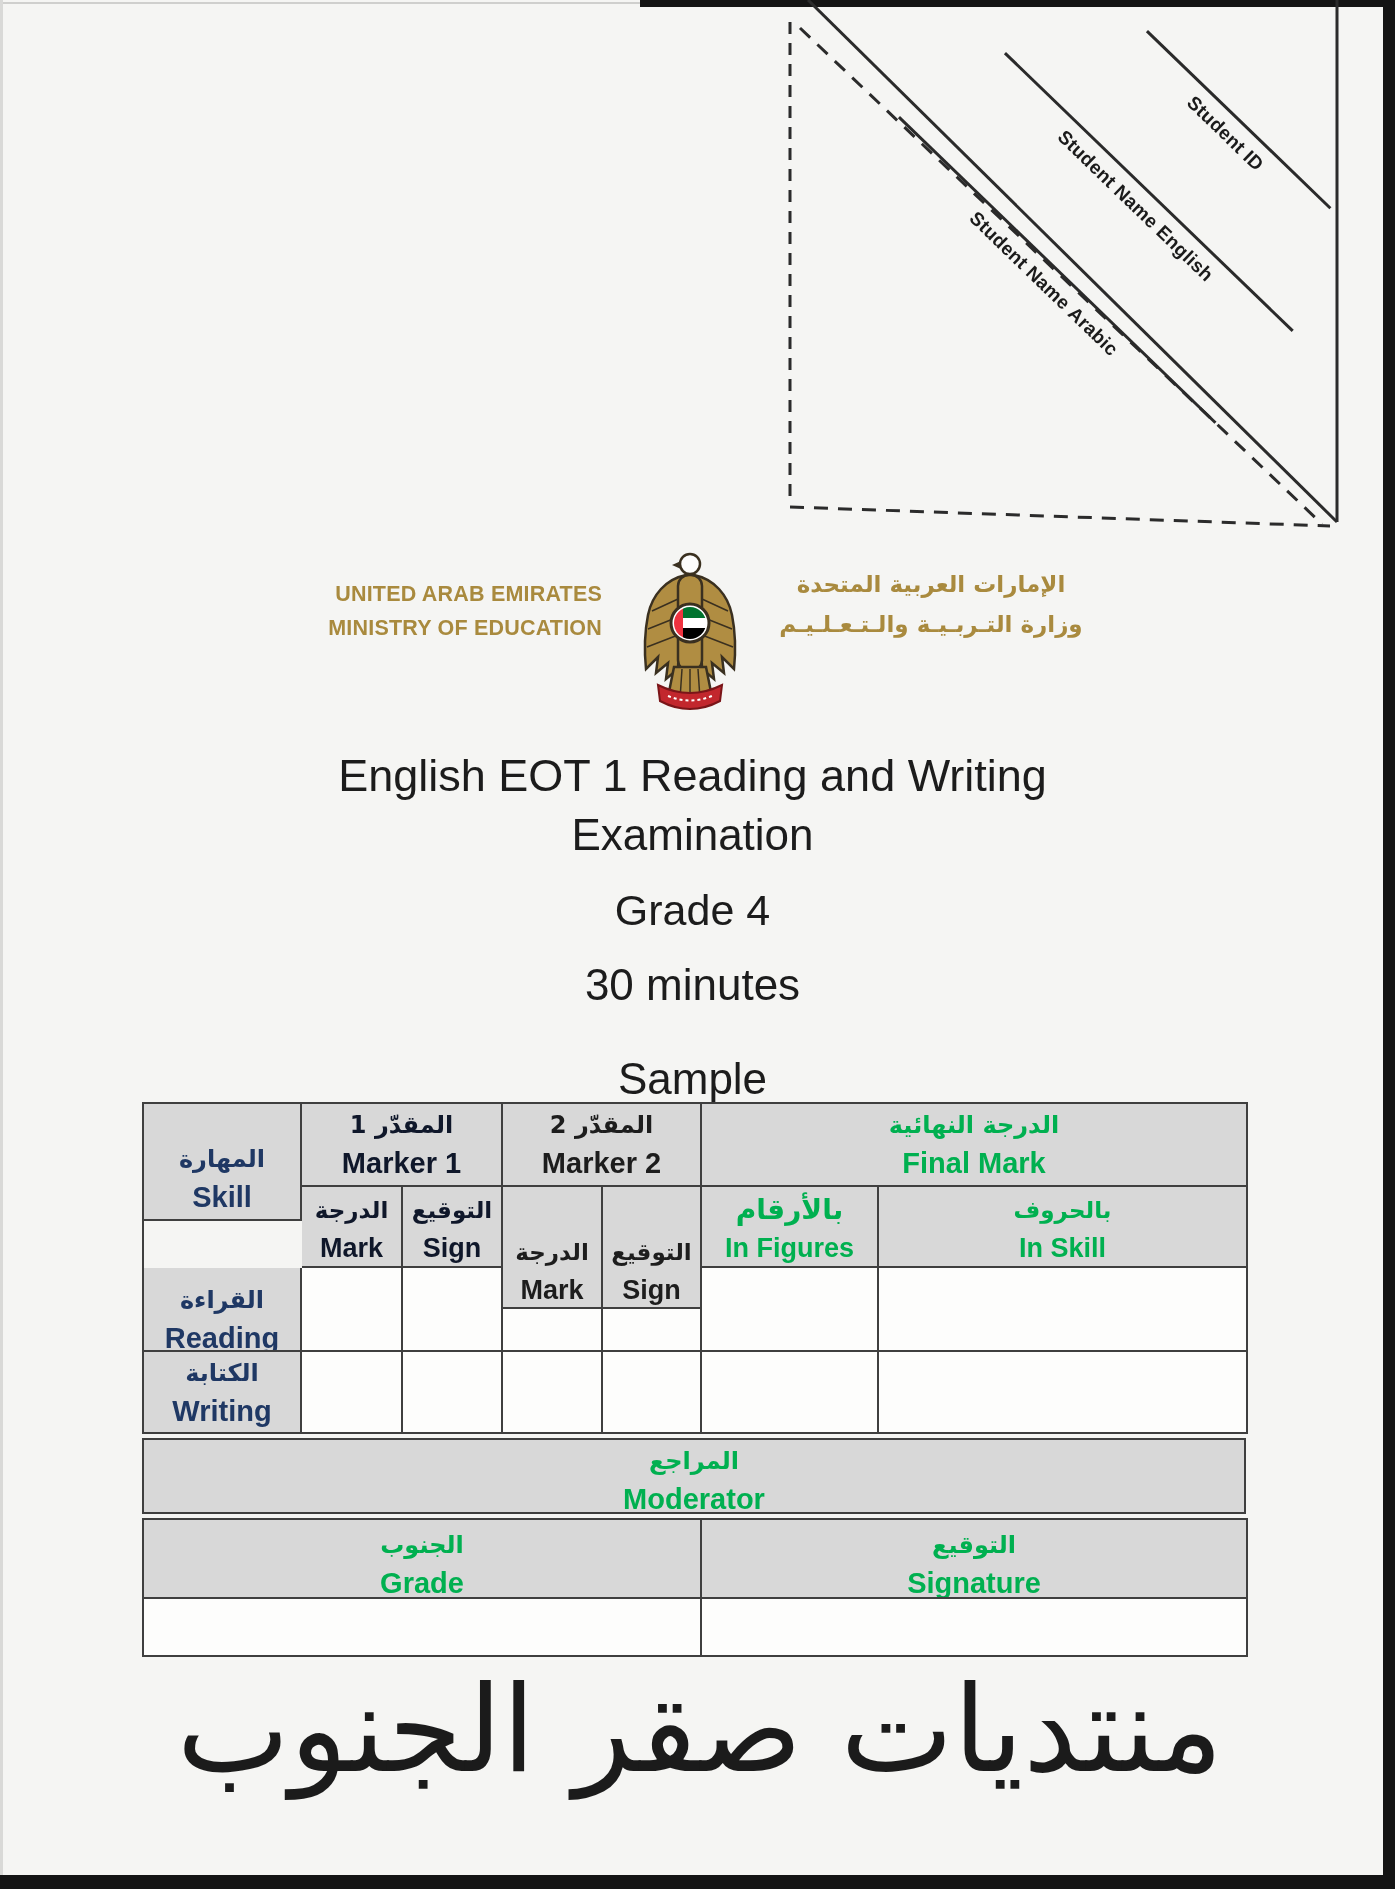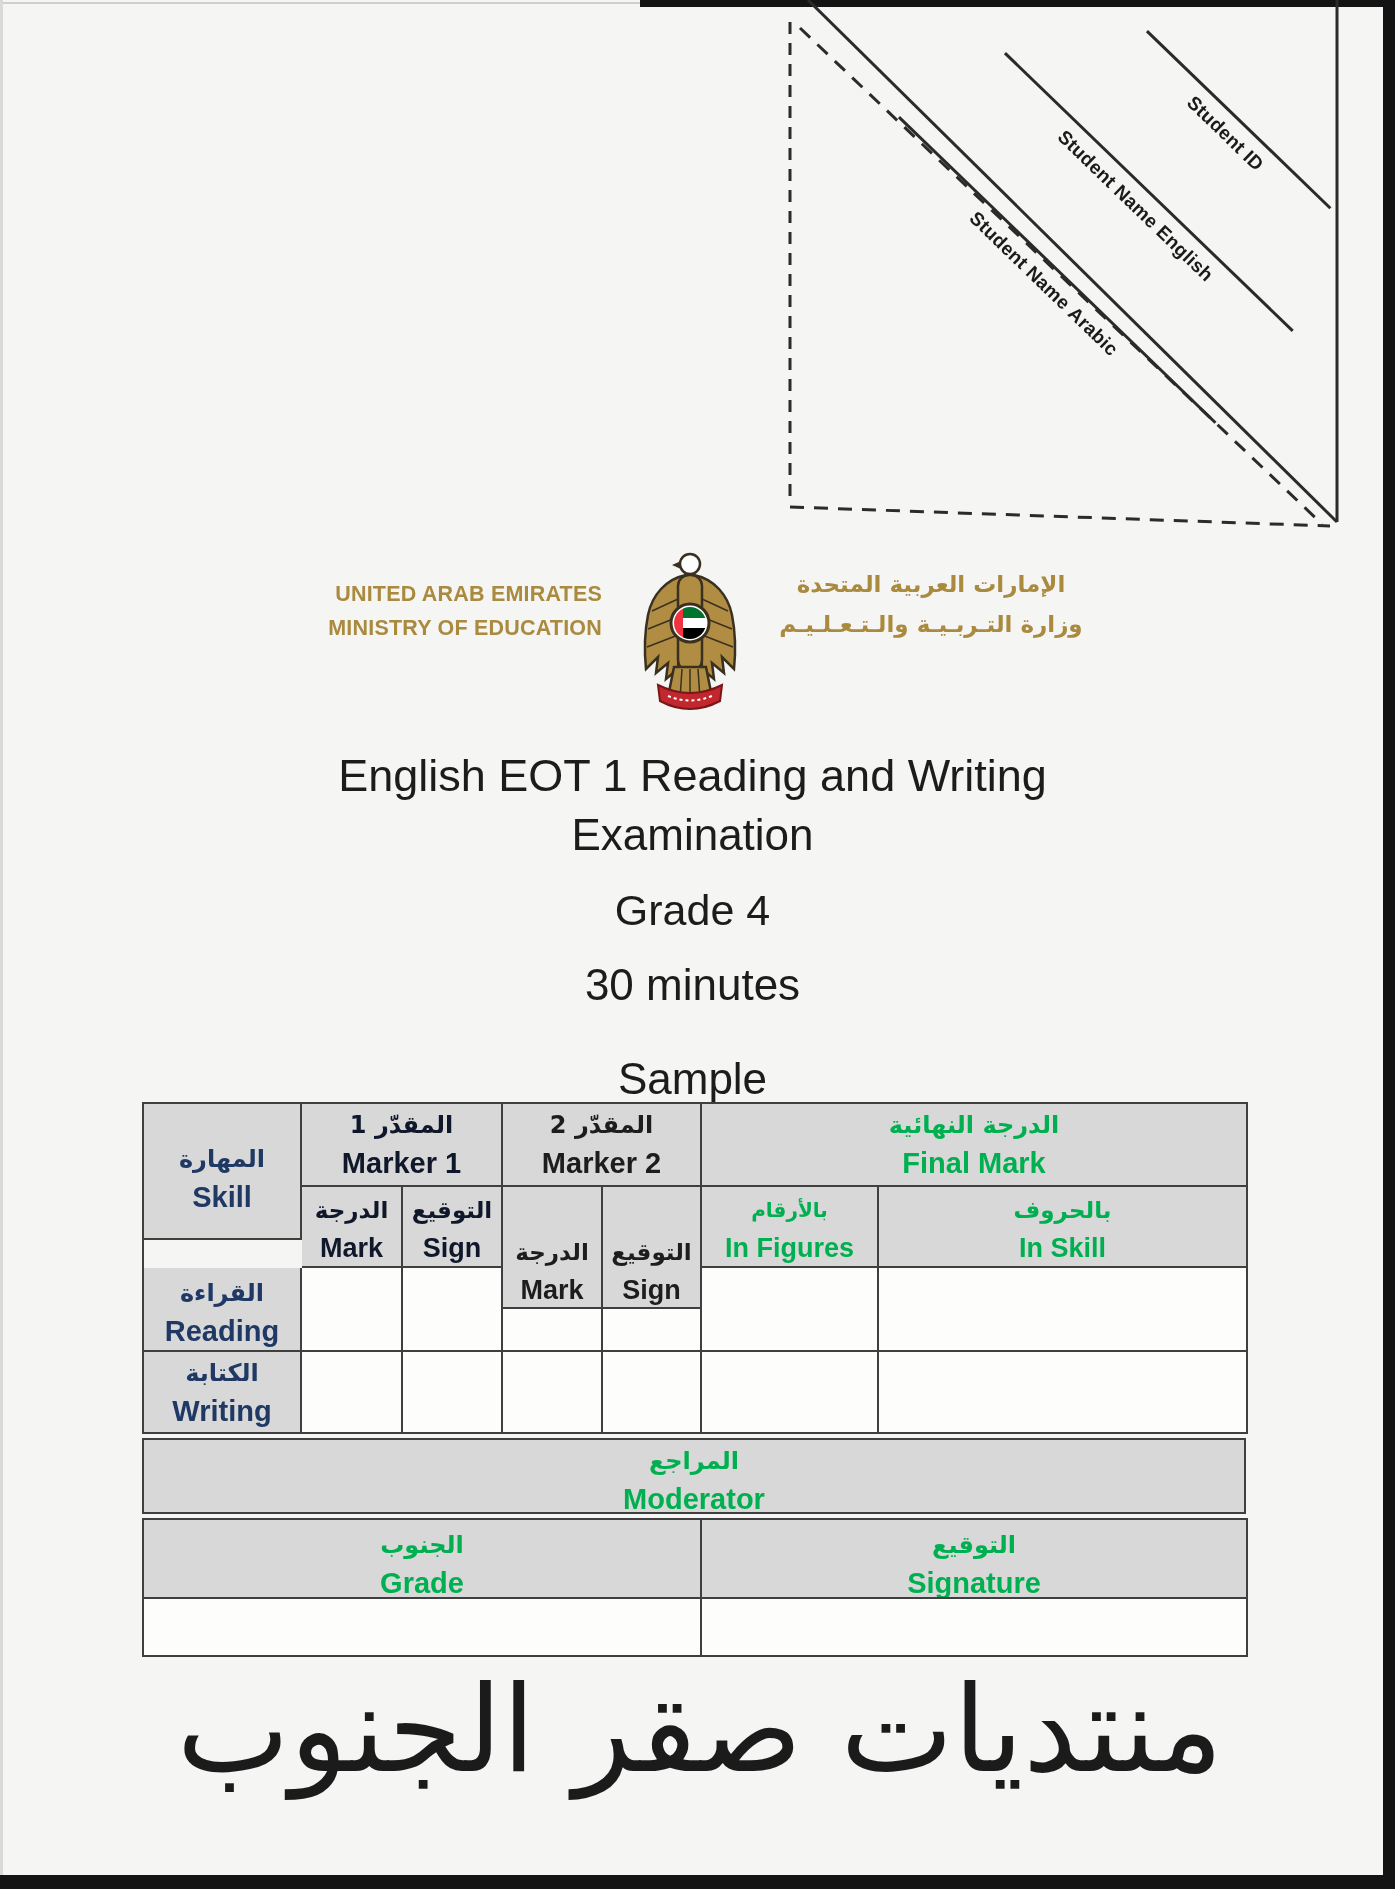--- a/index.html
+++ b/index.html
@@ -153,21 +153,21 @@
   </div>
 
   <div class="title-line" id="title-1">English EOT 1 Reading and Writing</div>
   <div class="title-line" id="title-2">Examination</div>
   <div class="title-line" id="title-3">Grade 4</div>
   <div class="title-line" id="title-4">30 minutes</div>
   <div class="title-line" id="title-5">Sample</div>
 
   <div class="tbl" style="left:142px; top:1102px; width:1106px; height:332px;">
 
-    <div class="cell bg-gray" style="left:0;top:0;width:158px;height:136px;padding-top:36px;">
+    <div class="cell bg-gray" style="left:0;top:0;width:158px;height:117px;padding-top:36px;">
       <span class="ar-l c-navy">المهارة</span>
       <span class="en-l en-big c-navy">Skill</span>
     </div>
 
     <div class="cell bg-gray" style="left:158px;top:0;width:201px;height:83px;padding-top:2px;">
       <span class="ar-l c-red">المقدّر 1</span>
       <span class="en-l en-big c-red">Marker 1</span>
     </div>
     <div class="cell bg-gray" style="left:359px;top:0;width:199px;height:83px;padding-top:2px;">
       <span class="ar-l c-ink">المقدّر 2</span>
@@ -188,29 +188,29 @@
     </div>
     <div class="cell bg-gray" style="left:359px;top:83px;width:100px;height:122px;padding-top:46px;">
       <span class="ar-l c-ink" style="font-size:23px;">الدرجة</span>
       <span class="en-l c-ink">Mark</span>
     </div>
     <div class="cell bg-gray" style="left:459px;top:83px;width:99px;height:122px;padding-top:46px;">
       <span class="ar-l c-ink" style="font-size:23px;">التوقيع</span>
       <span class="en-l c-ink">Sign</span>
     </div>
     <div class="cell bg-gray" style="left:558px;top:83px;width:177px;height:81px;padding-top:4px;">
-      <span class="ar-l c-green" style="font-size:20px;">بالأرقام</span>
+      <span class="ar-l c-green" style="font-size:28px;">بالأرقام</span>
       <span class="en-l c-green">In Figures</span>
     </div>
     <div class="cell bg-gray" style="left:735px;top:83px;width:369px;height:81px;padding-top:4px;">
       <span class="ar-l c-green" style="font-size:23px;">بالحروف</span>
       <span class="en-l c-green">In Skill</span>
     </div>
 
-    <div class="cell bg-gray" style="left:0;top:164px;width:158px;height:84px;padding-top:6px;">
+    <div class="cell bg-gray" style="left:0;top:164px;width:158px;height:84px;padding-top:13px;">
       <span class="ar-l c-navy">القراءة</span>
       <span class="en-l en-big c-navy">Reading</span>
     </div>
     <div class="cell bg-white" style="left:158px;top:164px;width:101px;height:84px;"></div>
     <div class="cell bg-white" style="left:259px;top:164px;width:100px;height:84px;"></div>
     <div class="cell bg-white" style="left:359px;top:205px;width:100px;height:43px;"></div>
     <div class="cell bg-white" style="left:459px;top:205px;width:99px;height:43px;"></div>
     <div class="cell bg-white" style="left:558px;top:164px;width:177px;height:84px;"></div>
     <div class="cell bg-white" style="left:735px;top:164px;width:369px;height:84px;"></div>
 

